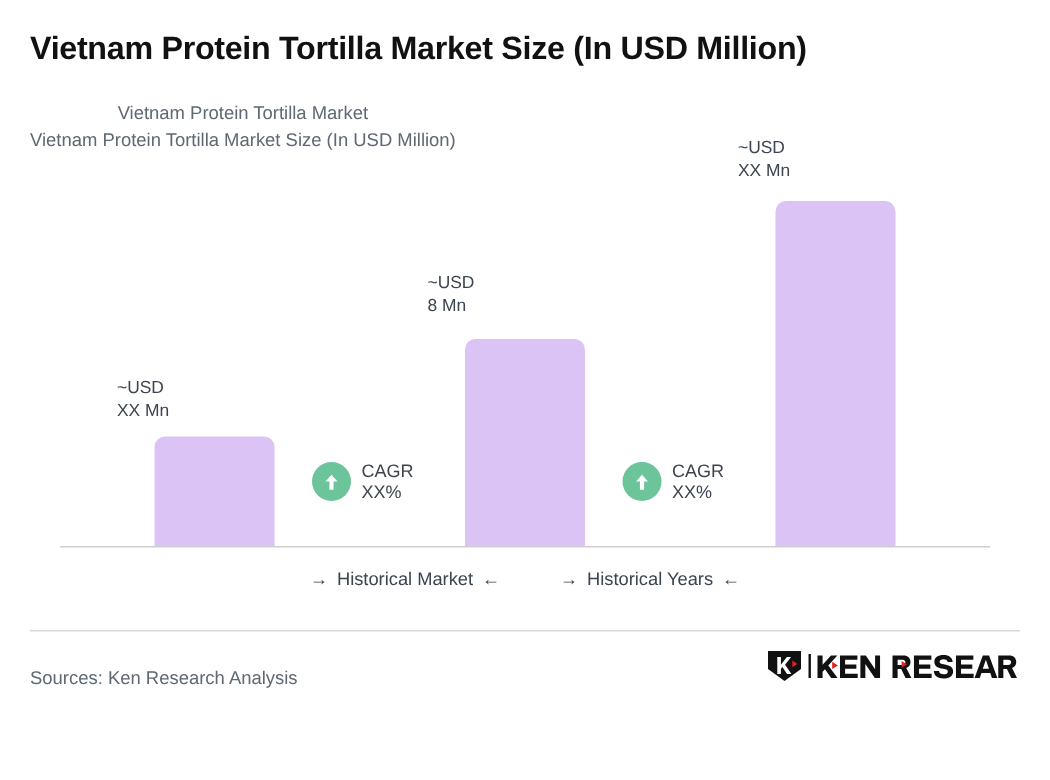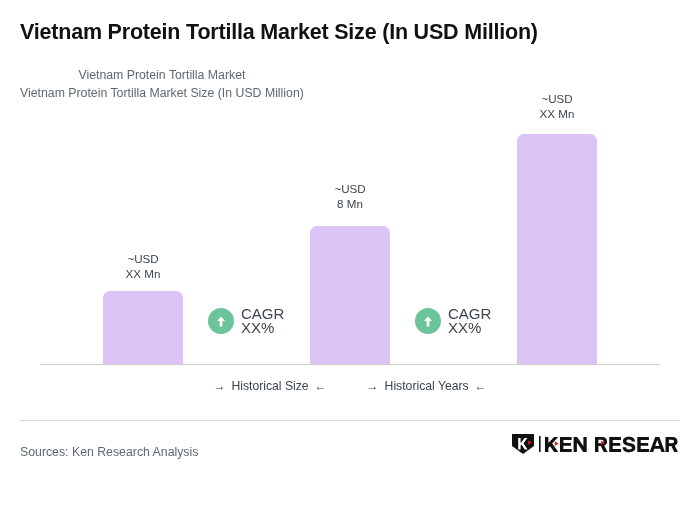--- a/index.html
+++ b/index.html
@@ -68,21 +68,21 @@
   .bar {
     position: absolute;
     width: 80px;
     background: #dcc3f5;
     border-radius: 7px 7px 0 0;
   }
 
   .bar-label {
     position: absolute;
     width: 130px;
-    text-align: center;
+    text-align: left;
     font-size: 11.6px;
     color: #3c4450;
     line-height: 14.5px;
     white-space: pre-line;
   }
 
   
   .cagr {
     position: absolute;
     display: flex;
@@ -94,21 +94,21 @@
     height: 26px;
     border-radius: 50%;
     background: #6cc49b;
     display: flex;
     align-items: center;
     justify-content: center;
     flex: 0 0 auto;
   }
   .cagr-circle svg { display: block; }
   .cagr-text {
-    font-size: 15px;
+    font-size: 12px;
     color: #3c4450;
     line-height: 14px;
     white-space: pre-line;
   }
 
   
   .year-labels {
     position: absolute;
     left: 0;
     top: 379px;
@@ -200,21 +200,21 @@
 
     <div class="bar-label" style="left:492px; top:92px;">~USD
 XX Mn</div>
     <div class="bar" style="left:517px; top:134px; height:230px;"></div>
 
     <div class="axis-line"></div>
 
     <div class="year-labels">
       <div class="year-label">
         <span class="arrow-glyph">→</span>
-        <span>Historical Size</span>
+        <span>Historical Market</span>
         <span class="arrow-glyph">←</span>
       </div>
       <div class="year-label">
         <span class="arrow-glyph">→</span>
         <span>Historical Years</span>
         <span class="arrow-glyph">←</span>
       </div>
     </div>
   </div>
 

